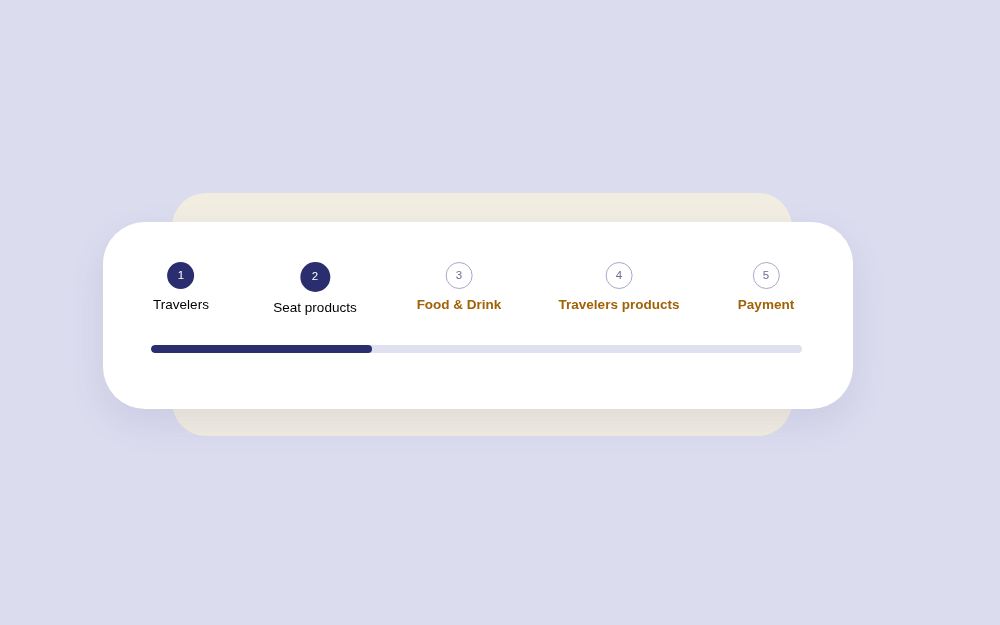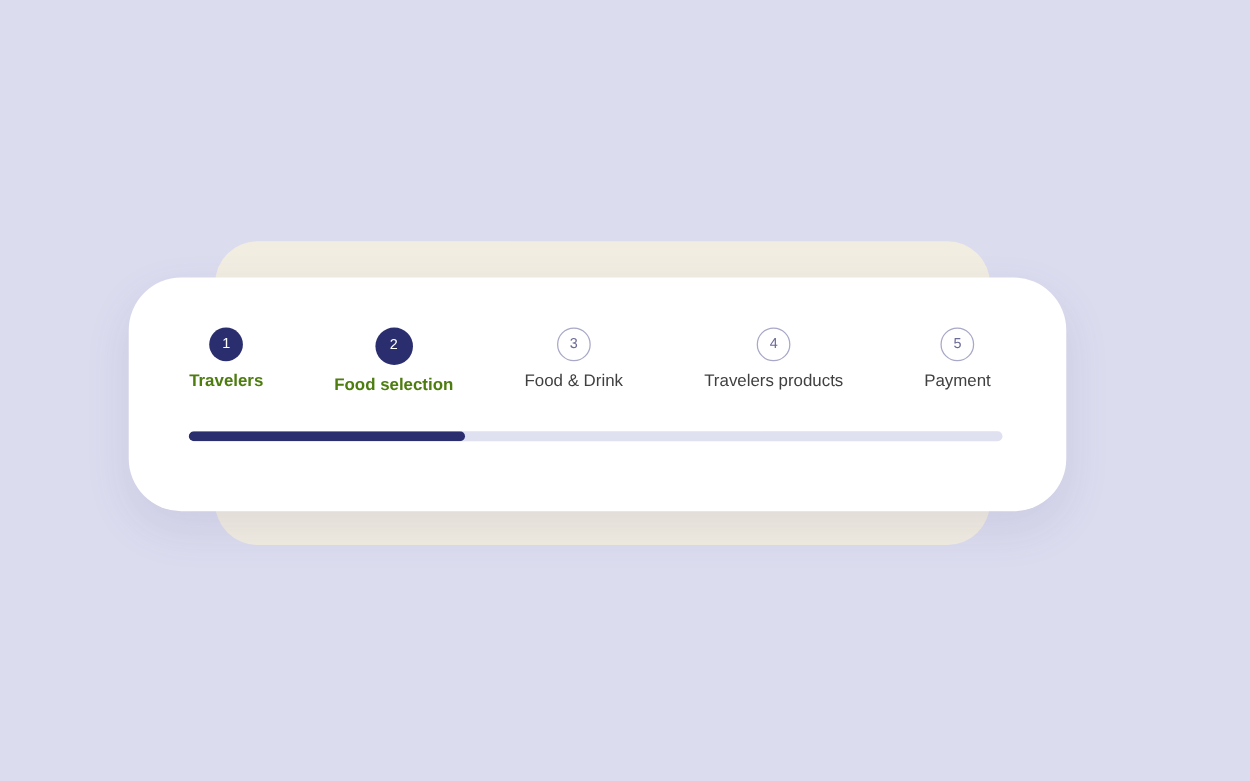--- a/index.html
+++ b/index.html
@@ -110,26 +110,26 @@
     font-weight: 400;
   }
 
   .step-label {
     font-size: 13.5px;
     white-space: nowrap;
     line-height: 1;
   }
   .step.is-done .step-label,
   .step.is-current .step-label {
-    color: #4d7c0f;
+    color: #000000;
+    font-weight: normal;
+  }
+  .step.is-todo .step-label {
+    color: #a16207;
     font-weight: bold;
-  }
-  .step.is-todo .step-label {
-    color: #404040;
-    font-weight: normal;
   }
 
   
   #progress-bar {
     position: absolute;
     left: 48px;
     top: 123px;
     width: 651px;
     height: 8px;
     background: #dfe0f0;
@@ -157,21 +157,21 @@
         <div class="step-circle done">
           <span class="step-num">1</span>
         </div>
         <span class="step-label">Travelers</span>
       </div>
 
       <div class="step is-current" style="left:212px;">
         <div class="step-circle current">
           <span class="step-num">2</span>
         </div>
-        <span class="step-label">Food selection</span>
+        <span class="step-label">Seat products</span>
       </div>
 
       <div class="step is-todo" style="left:356px;">
         <div class="step-circle todo">
           <span class="step-num">3</span>
         </div>
         <span class="step-label">Food &amp; Drink</span>
       </div>
 
       <div class="step is-todo" style="left:516px;">

